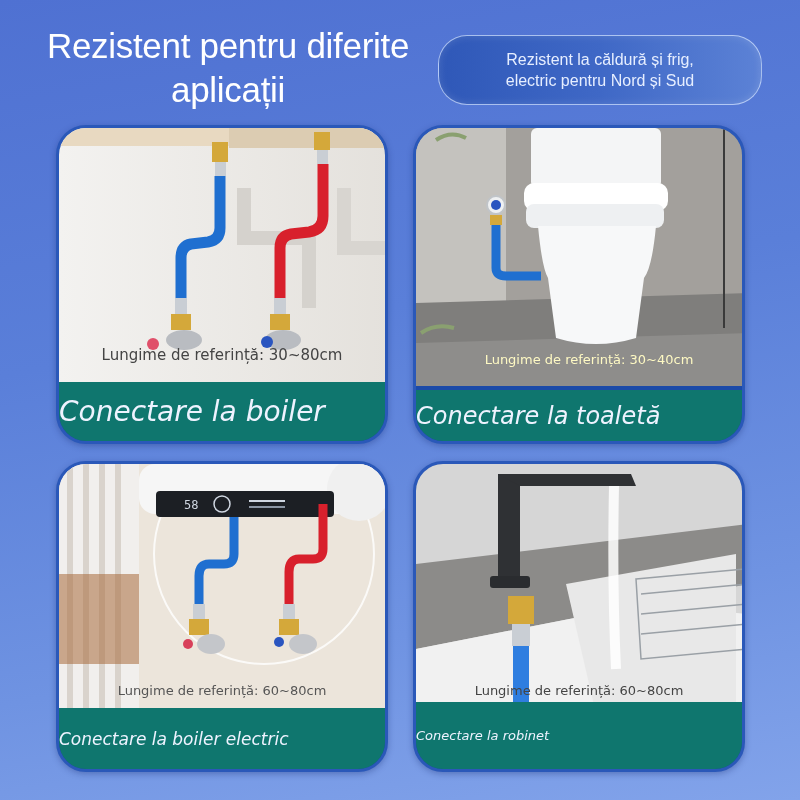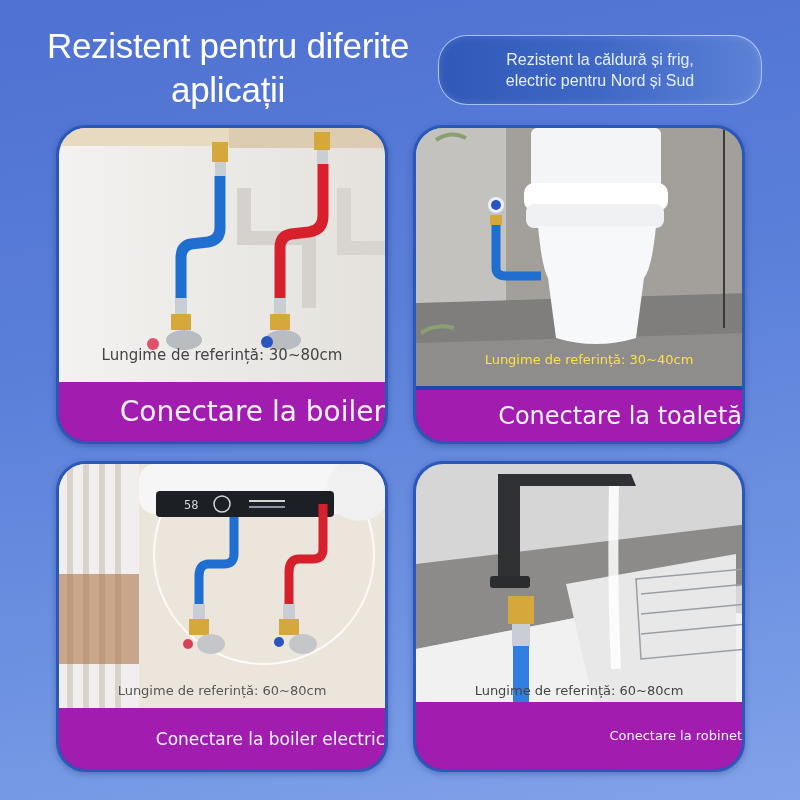--- a/index.html
+++ b/index.html
@@ -29,23 +29,24 @@
     .card {
       position: absolute; width: 332px;
       border-radius: 30px; overflow: hidden;
       background: #1b4aa8;
       border: 3px solid #2a58b9;
       box-shadow: 0 2px 6px rgba(20,40,110,0.35);
     }
     .card .photo { position: absolute; left: 0; top: 0; right: 0; overflow: hidden; }
     .card .band {
       position: absolute; left: 0; right: 0; bottom: 0;
-      background: #a21caf;
-      display: flex; align-items: center; justify-content: flex-end;
+      background: #0f766e;
+      display: flex; align-items: center; justify-content: flex-start;
       color: #eef3ff;
+      font-style: italic;
     }
     .card .caption-text { white-space: nowrap; }
     .ref {
       position: absolute; left: 0; right: 0; text-align: center;
       font-size: 13px; white-space: nowrap;
     }
     svg { display: block; }
   </style>
 </head>
 <body>
@@ -121,21 +122,21 @@
 
       <circle cx="80" cy="77" r="9" fill="#eef0f2" stroke="#c0c4c8" stroke-width="2"></circle>
       <circle cx="80" cy="77" r="5" fill="#2a55c0"></circle>
       <rect x="74" y="87" width="12" height="10" fill="#d4a83a"></rect>
 
       <path d="M80 97 V140 Q80 148 90 148 H125" stroke="#1f6fd0" stroke-width="9" fill="none"></path>
 
       <path d="M20 12 Q35 2 50 10" stroke="#8aa070" stroke-width="4" fill="none"></path>
       <path d="M5 205 Q20 195 38 200" stroke="#8aa070" stroke-width="4" fill="none"></path>
     </svg>
-    <div class="ref" style="top:224px; color:#fde047;padding-left:20px;">Lungime de referință: 30~40cm</div>
+    <div class="ref" style="top:224px; color:#fef9c3;padding-left:20px;">Lungime de referință: 30~40cm</div>
   </div>
   <div class="band" style="height:51px;">
     <span class="caption-text" style="font-size:24px;">Conectare la toaletă</span>
   </div>
 </div>
 
 <div class="card" style="left:56px; top:461px; height:311px;">
   <div class="photo" style="height:250px;">
     <svg width="332" height="250" viewBox="0 0 332 250">
       <rect width="332" height="250" fill="#ece5db"></rect>

